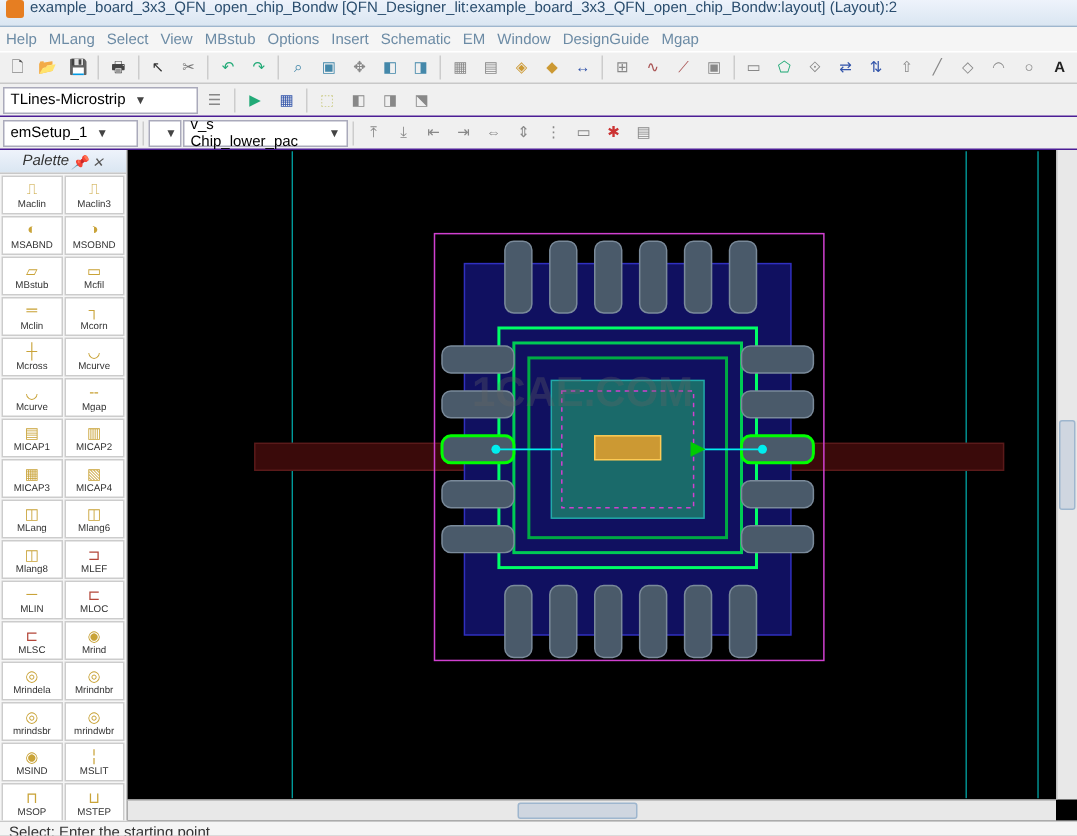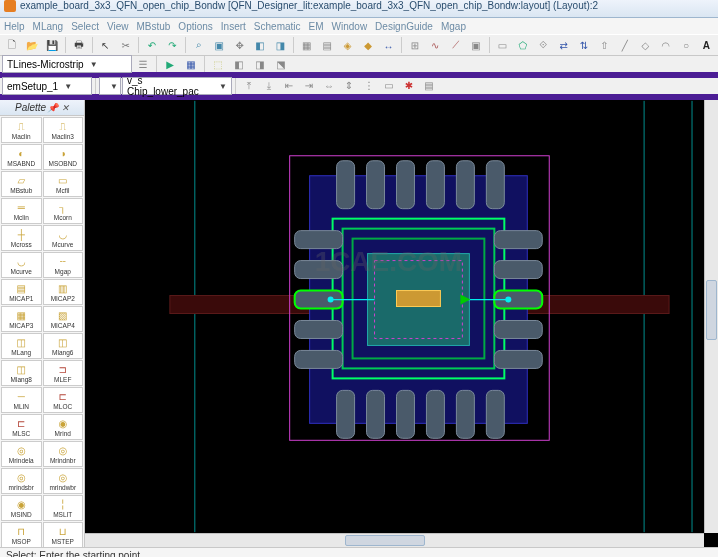--- a/index.html
+++ b/index.html
@@ -3,21 +3,21 @@
 <meta charset="utf-8">
 <style>
   * { box-sizing: border-box; margin: 0; padding: 0; }
   html, body { width: 718px; height: 557px; font-family: "Tahoma", sans-serif; font-size: 10px; background: #fff; overflow: hidden; }
   .titlebar { height: 18px; background: linear-gradient(#eef3fb,#dae6f2); display: flex; align-items: flex-start; padding: 0 4px; border-bottom: 1px solid #9eb6ce; }
   .titlebar .icon { width: 12px; height: 12px; background: #e67e22; margin-right: 4px; border-radius: 2px; }
   .titlebar span { color: #2a4d6e; white-space: nowrap; overflow: hidden; }
   .menubar { height: 16px; background: #f5f5f5; display: flex; align-items: center; padding: 0 4px; gap: 8px; color: #6c8ba5; }
   .menubar span { cursor: default; }
   .toolbar { height: 22px; background: #f0f0f0; border-top: 1px solid #fff; border-bottom: 1px solid #c8c8c8; display: flex; align-items: center; padding: 0 2px; gap: 1px; }
-  .toolbar2 { height: 22px; background: #f0f0f0; border-bottom: 6px solid #4c1d95; display: flex; align-items: center; padding: 0 2px; gap: 1px; }
+  .toolbar2 { height: 22px; background: #f0f0f0; border-bottom: 1px solid #4c1d95; display: flex; align-items: center; padding: 0 2px; gap: 1px; }
   .tbtn { width: 20px; height: 18px; display: inline-flex; align-items: center; justify-content: center; border: 1px solid transparent; border-radius: 2px; }
   .sep { width: 1px; height: 16px; background: #ccc; margin: 0 2px; }
   .combo { height: 18px; border: 1px solid #aab; background: #fff; display: inline-flex; align-items: center; padding: 0 4px; font-size: 10px; }
   .combo .arrow { margin-left: 6px; font-size: 8px; color: #444; }
   .dropdown-wide { width: 130px; }
   .dropdown-med { width: 90px; }
   .dropdown-tiny { width: 22px; }
 
   .main { display: flex; height: 447px; }
   .palette { width: 85px; background: #f5f5f5; border-right: 1px solid #c8c8c8; display: flex; flex-direction: column; }

